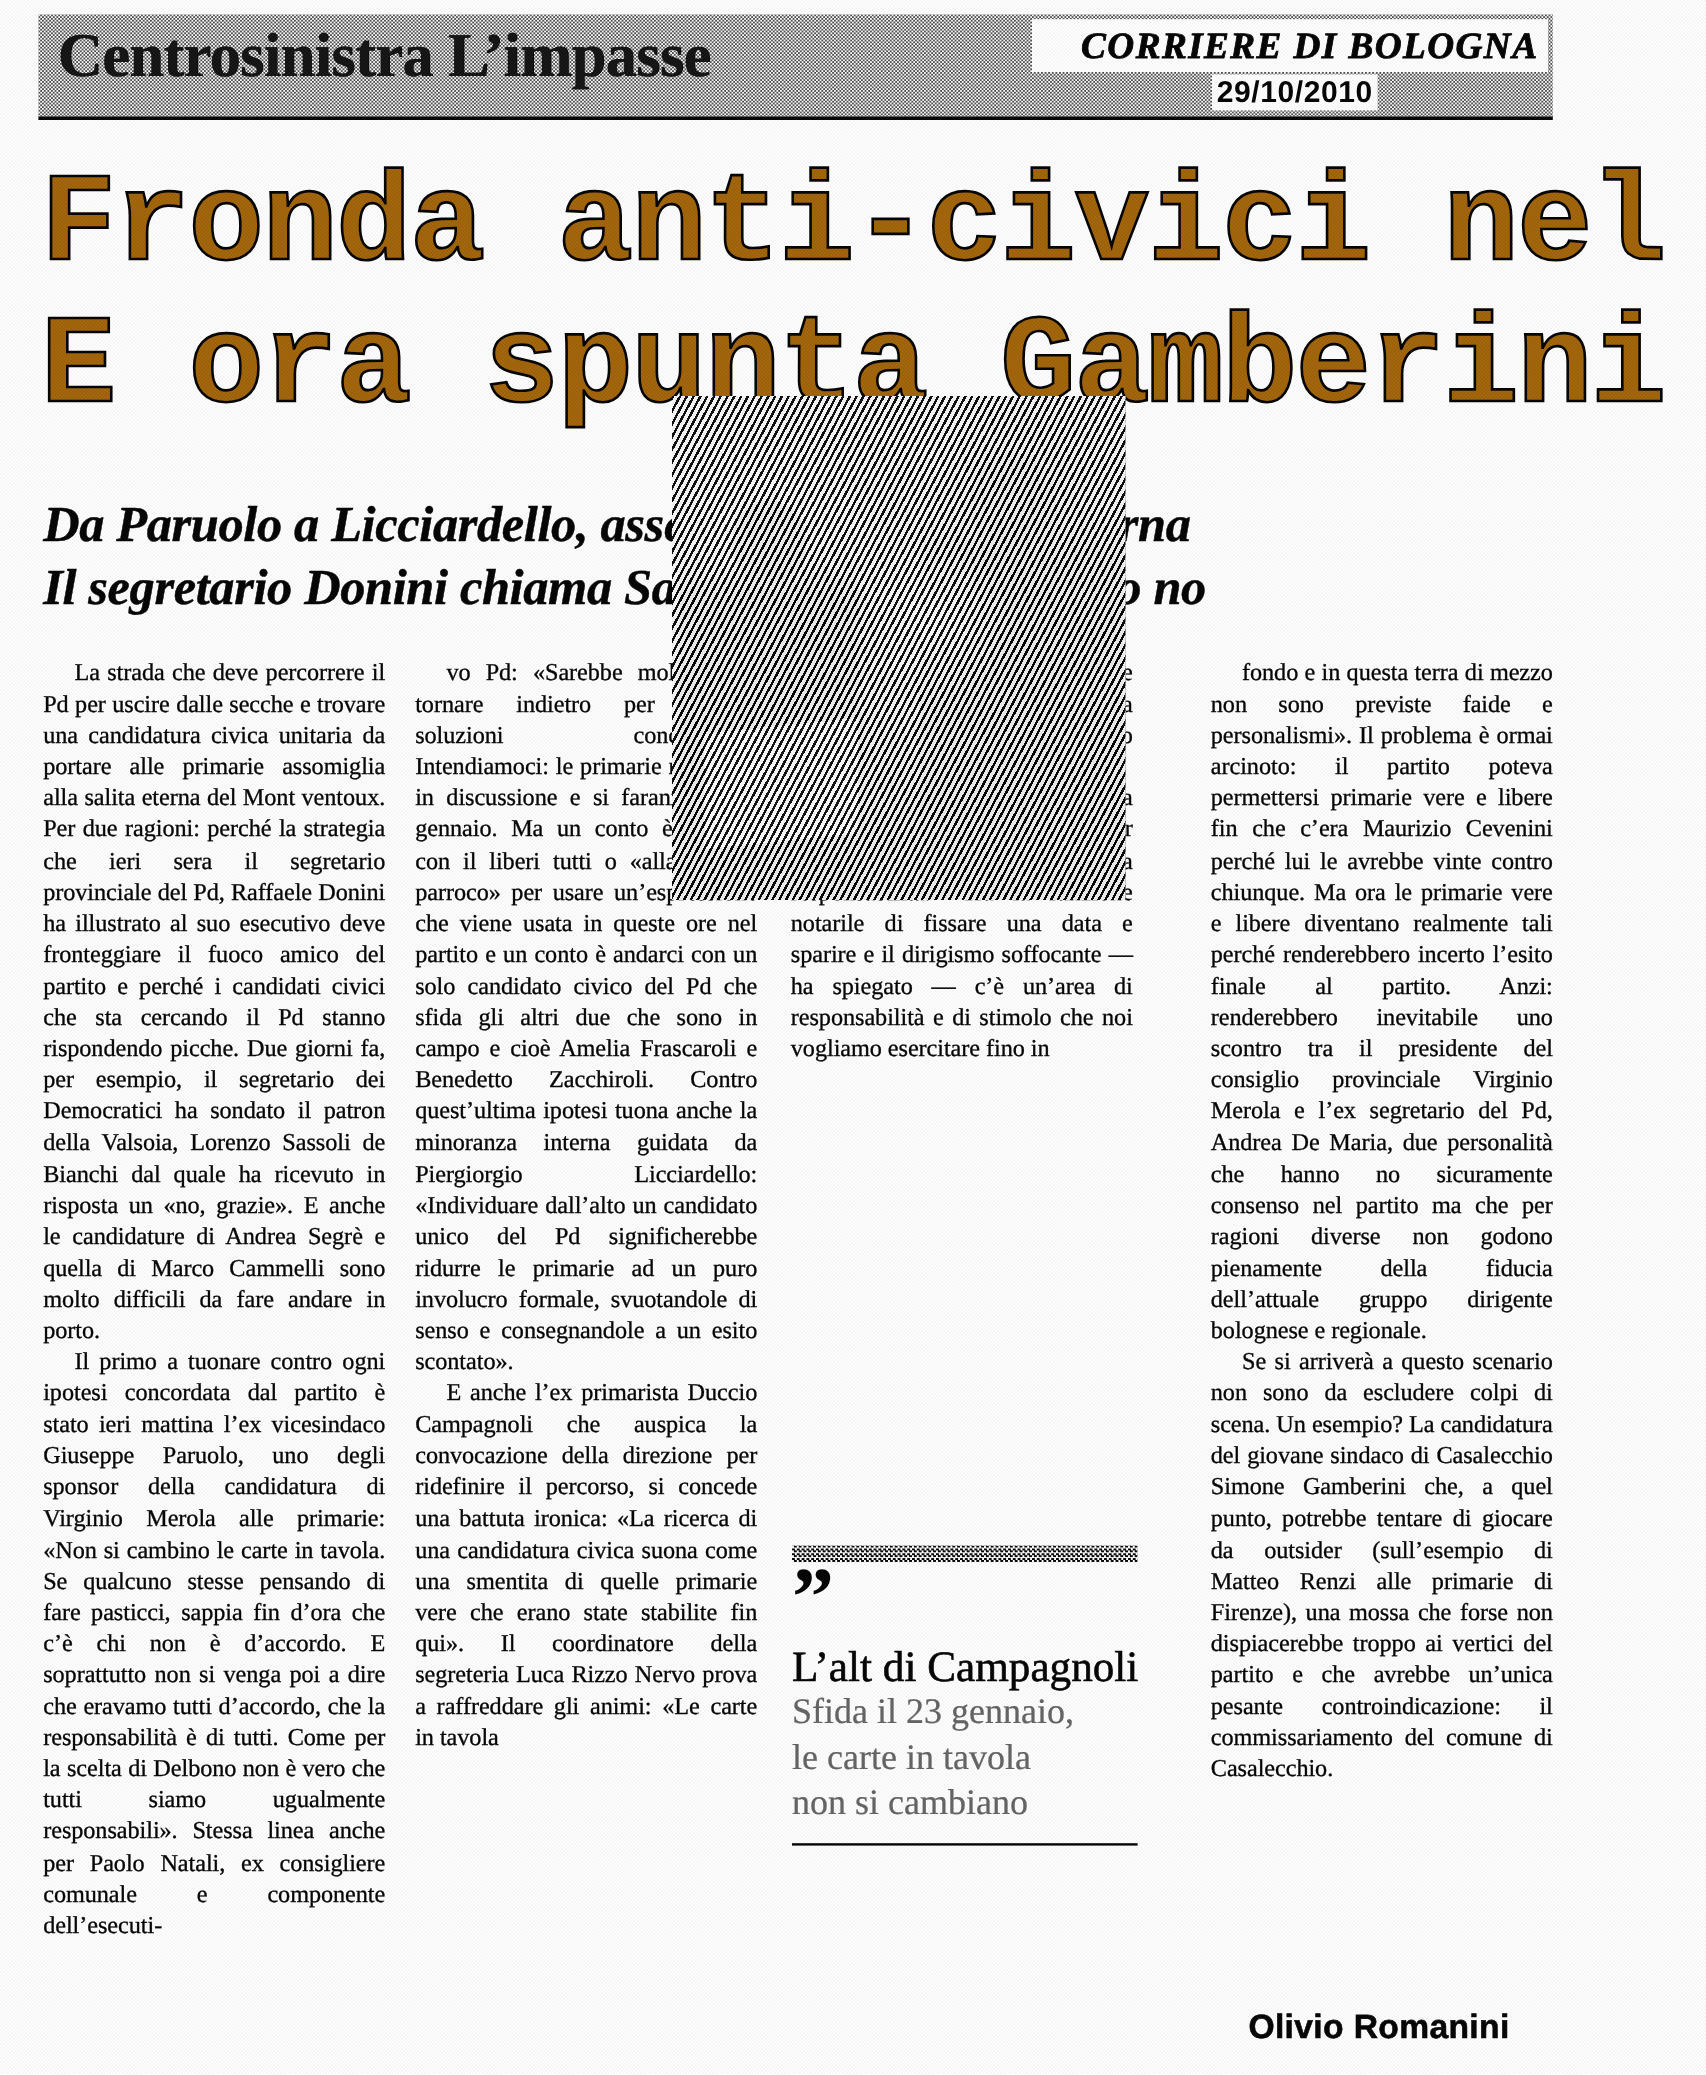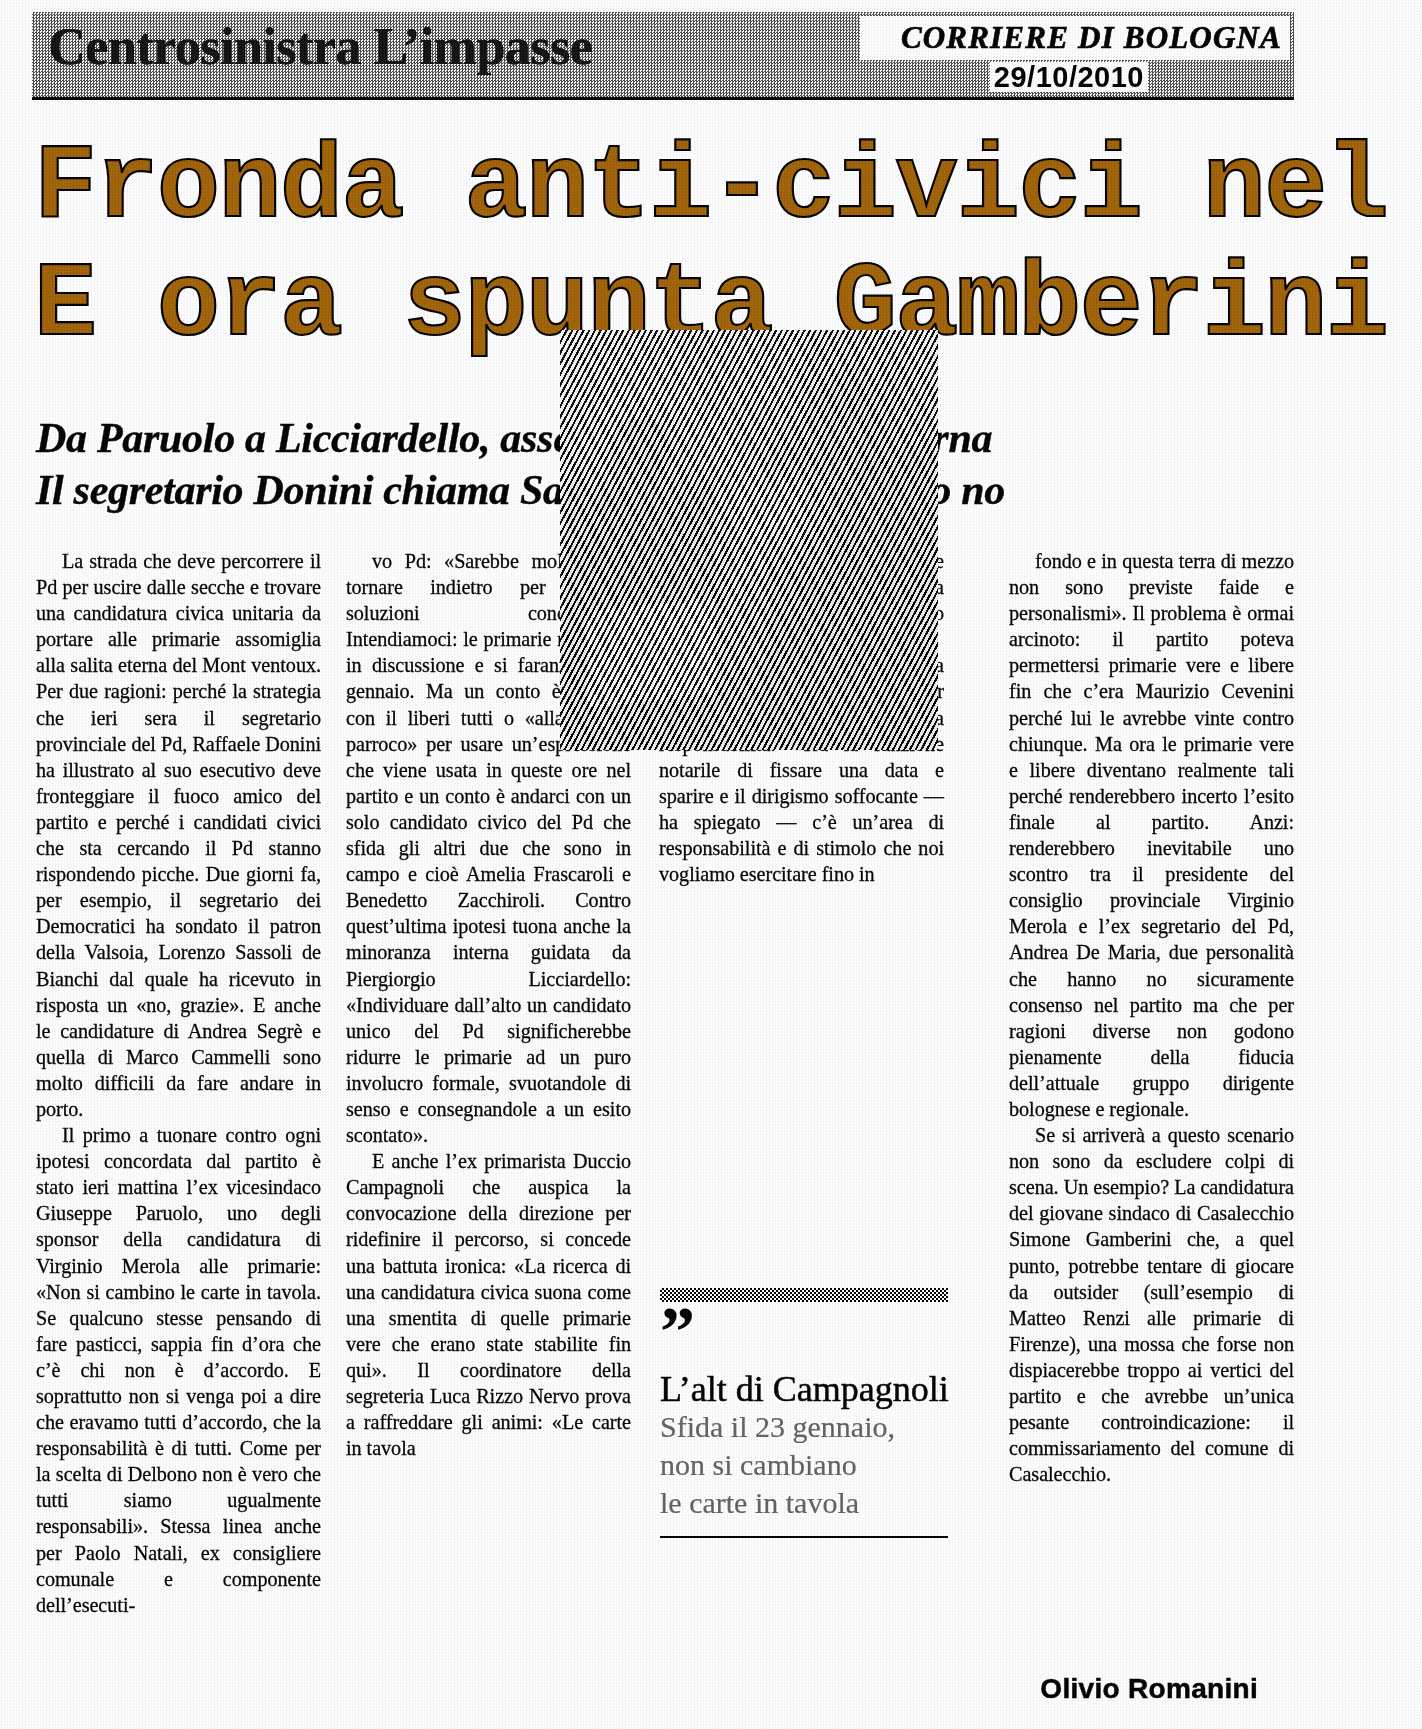--- a/index.html
+++ b/index.html
@@ -69,21 +69,21 @@
     letter-spacing: 1.2px;
     line-height: 40px;
     white-space: nowrap;
     -webkit-text-stroke: 0.7px #000;
   }
   .masthead-date {
     position: absolute;
     right: 146px;
     top: 50px;
     font-family: "Liberation Sans", "DejaVu Sans", sans-serif;
-    font-size: 29px;
+    font-size: 25px;
     font-weight: bold;
     letter-spacing: 0.5px;
     line-height: 30px;
     background: #ffffff;
     padding: 0 4px;
     white-space: nowrap;
   }
 
   
   .headline {
@@ -357,21 +357,21 @@
     <div class="photo-bright"></div>
     <div class="photo-screen"></div>
     <div class="photo-noise"></div>
   </div>
 
   <div class="pullquote">
     <div class="pq-rule"></div>
     <div class="pq-mark">”</div>
     <div class="pq-title">L’alt di Campagnoli</div>
     <div class="pq-body-line">Sfida il 23 gennaio,</div>
+    <div class="pq-body-line">le carte in tavola</div>
     <div class="pq-body-line">non si cambiano</div>
-    <div class="pq-body-line">le carte in tavola</div>
     <div class="pq-underline"></div>
   </div>
 
   <div class="byline">Olivio Romanini</div>
 
   <div class="speckle"></div>
 </div>
 
 </body></html>

